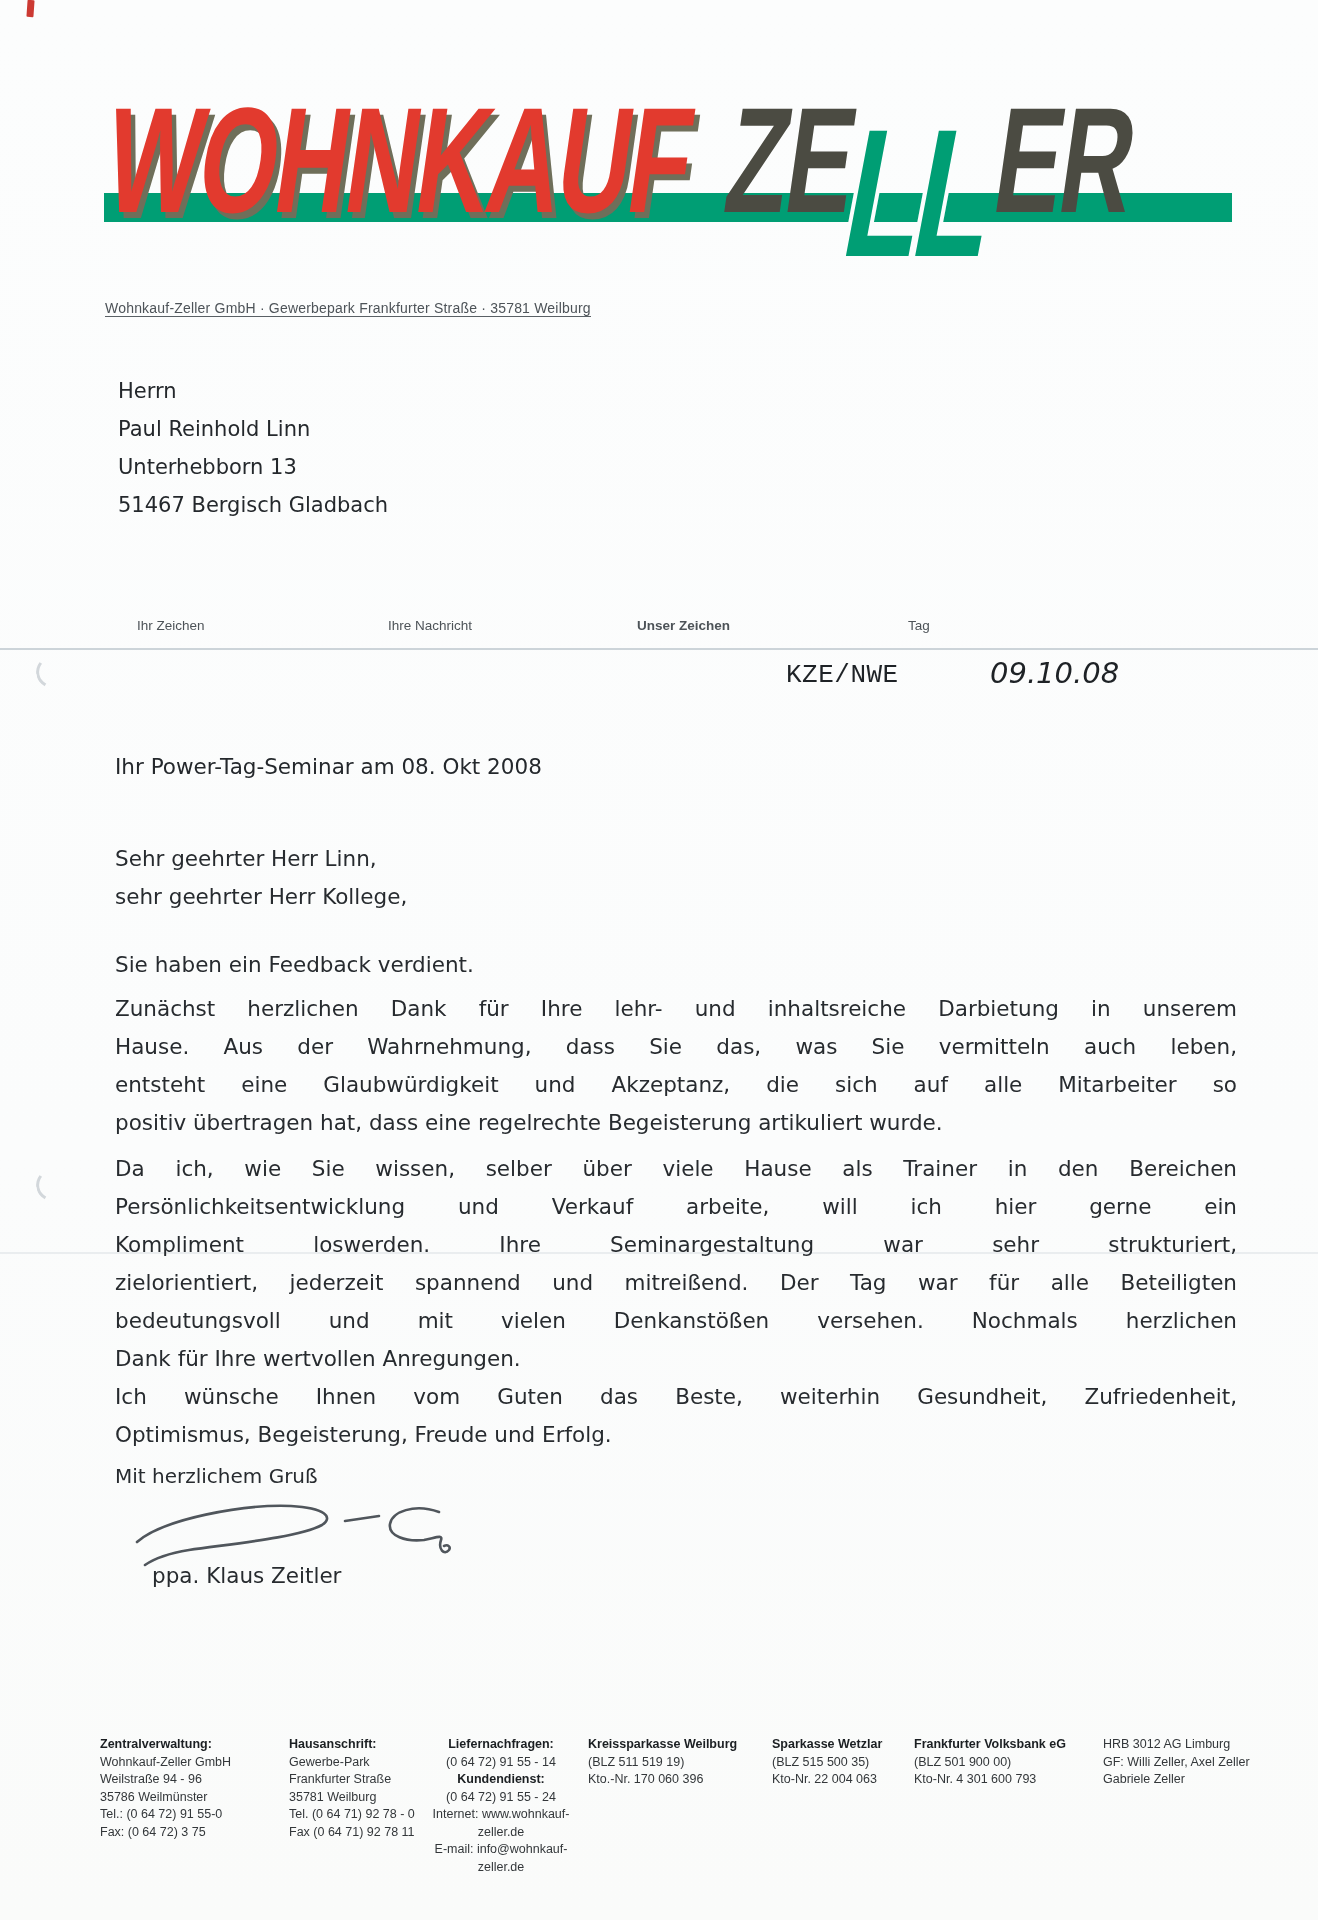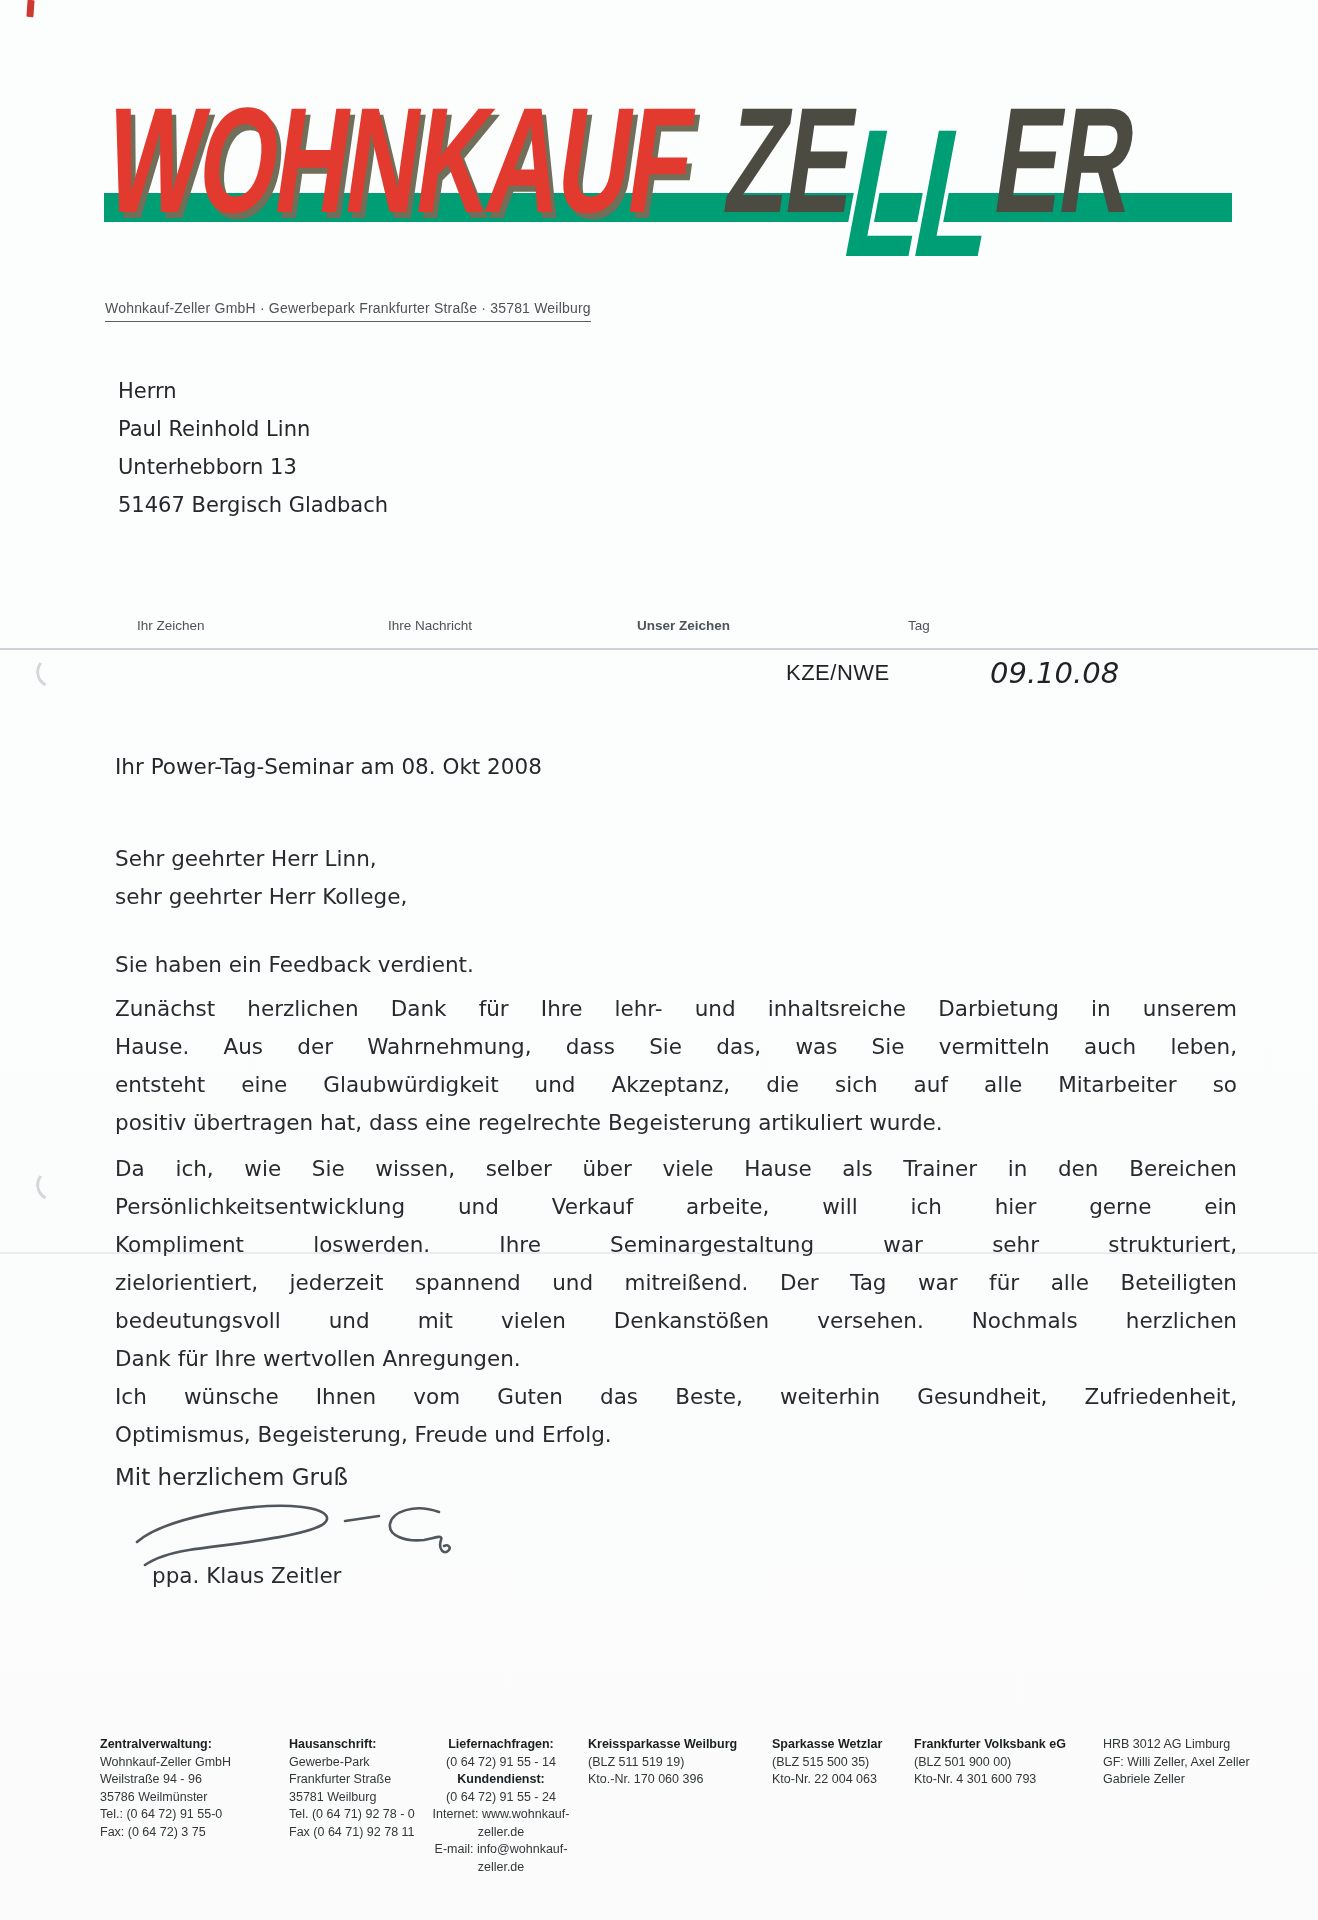--- a/index.html
+++ b/index.html
@@ -35,41 +35,41 @@
            transform:rotate(-12deg); opacity:.75; }
   .punch.p1 { top:653px; } .punch.p2 { top:1166px; }
   .crease { position:absolute; left:0; width:1318px; height:2px; background:rgba(165,178,188,.55); }
   .crease.c1 { top:648px; }
   .crease.c2 { top:1252px; background:rgba(175,188,198,.22); }
 
   
   .sender {
     position:absolute; left:105px; top:300px;
     font-family:"Liberation Sans", sans-serif; font-size:14px; color:#4d5358;
-    padding-bottom:5px; border-bottom:1.5px solid #596065; letter-spacing:.2px;
+    border-bottom:1.5px solid #596065; letter-spacing:.2px;
   }
 
   
   .recipient { position:absolute; left:118px; top:372px; font-size:21px; line-height:30px; color:#24282c; }
 
   
   .ref-label { position:absolute; top:618px; font-family:"Liberation Sans", sans-serif; font-size:13.5px; color:#4d5358; }
   .ref-l0 { left:137px; } .ref-l1 { left:388px; } .ref-l2 { left:637px;font-weight:bold; } .ref-l3 { left:908px; }
-  .ref-uz  { position:absolute; left:786px; top:660px; font-family:Liberation Sans, sans-serif; font-size:22px; color:#1e2226; letter-spacing:.5px; }
+  .ref-uz  { position:absolute; left:786px; top:660px; font-family:Liberation Mono, monospace; font-size:26px; color:#1e2226; letter-spacing:.5px; }
   .ref-tag { position:absolute; left:990px; top:656px; font-size:29px; color:#1e2226;font-style:italic; }
 
   
   .subject { position:absolute; left:115px; top:754px; font-size:21.5px; color:#24282c; }
   .block { position:absolute; left:115px; width:1122px; font-size:21.5px; color:#272b2f; }
   .bline { height:38px; line-height:38px; white-space:normal; }
   .just .bline { text-align:justify; text-align-last:justify; }
   .just .bline.last { text-align-last:left; }
   .sal { top:840px; } .intro-block { top:946px; }
   .p1 { top:990px; } .p2 { top:1150px; } .p3 { top:1378px; }
-  .closing { position:absolute; left:115px; top:1464px; font-size:23px; }
+  .closing { position:absolute; left:115px; top:1464px; font-size:20px; }
   .signature { position:absolute; left:125px; top:1492px; }
   .signer { position:absolute; left:152px; top:1563px; font-size:21.5px; }
 
   
   .footer { position:absolute; left:100px; top:1736px; width:1218px; height:130px;
             font-family:"Liberation Sans", sans-serif; font-size:12.5px; line-height:17.5px; color:#33373a; }
   .fcol { position:absolute; top:0; }
   .fcol .fb { font-weight:bold; color:#1b1f22; }
   .fcol:nth-child(1){ left:0;     width:150px; }
   .fcol:nth-child(2){ left:158px; width:152px;margin-left:31px; }

